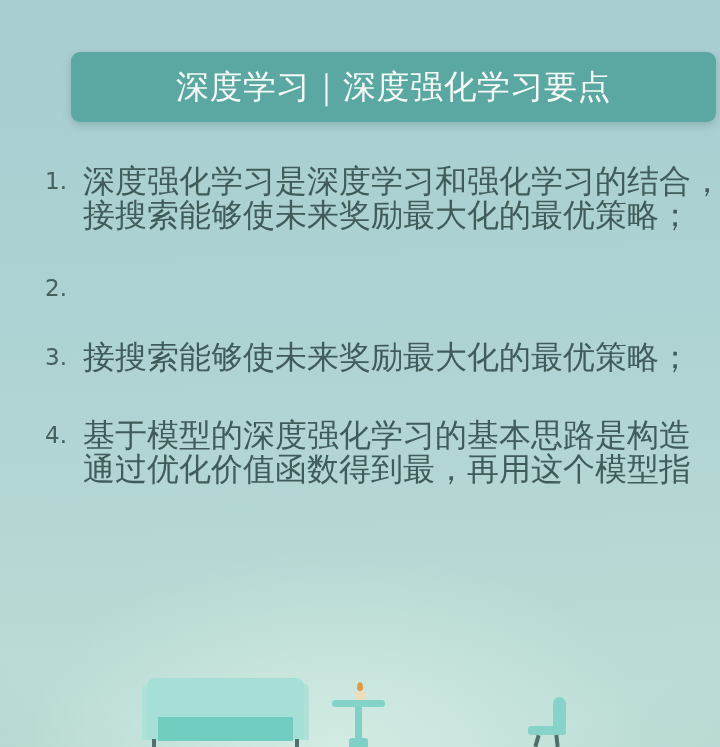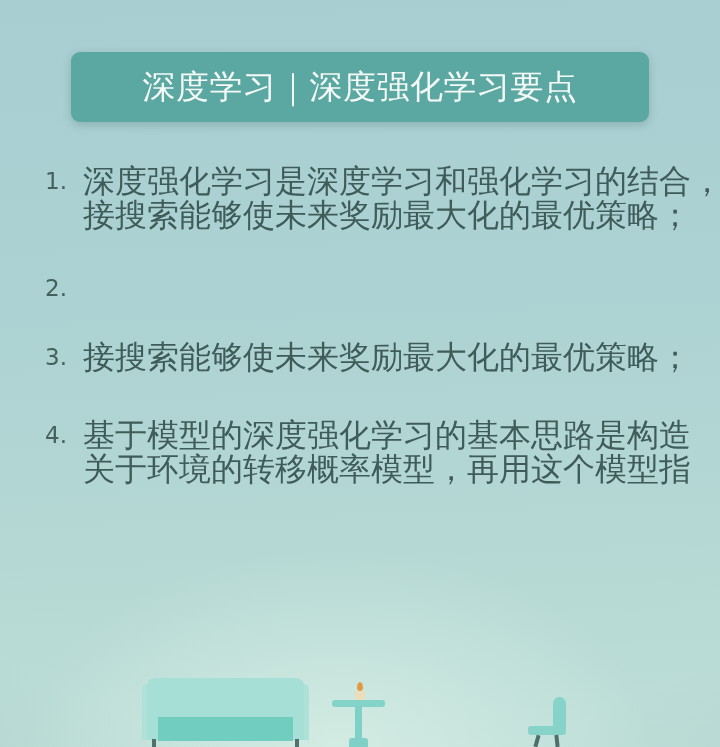--- a/index.html
+++ b/index.html
@@ -11,21 +11,21 @@
     background: linear-gradient(178deg, #a8ced2 0%, #add2d3 40%, #b5d8d4 72%, #bedfd8 100%);
   }
   .vignette {
     position: absolute; inset: 0; z-index: 0; pointer-events: none;
     background:
       radial-gradient(62% 38% at 47% 100%, rgba(228,246,236,0.55) 0%, rgba(228,246,236,0) 70%),
       radial-gradient(125% 95% at 50% 42%, rgba(0,0,0,0) 62%, rgba(62,95,100,0.12) 100%);
   }
   .banner {
     position: absolute; z-index: 2;
-    left: 71px; top: 52px; width: 578px; height: 70px;
+    left: 71px; top: 52px; width: 645px; height: 70px;
     background: #5ba7a1;
     border-radius: 9px;
     box-shadow: 0 3px 9px rgba(62,98,98,0.28);
     display: flex; align-items: center; justify-content: center;
   }
   .banner-title {
     color: #f3f9f7;
     font-size: 33px;
     font-weight: 500;
     letter-spacing: 0.5px;
@@ -88,21 +88,21 @@
   <li class="point">
     <span class="num">3.</span>
     <span class="ptext">
       <span class="pline">接搜索能够使未来奖励最大化的最优策略；</span>
     </span>
   </li>
   <li class="point">
     <span class="num">4.</span>
     <span class="ptext">
       <span class="pline">基于模型的深度强化学习的基本思路是构造</span>
-      <span class="pline">关于环境的转移概率模型，再用这个模型指</span>
+      <span class="pline">通过优化价值函数得到最，再用这个模型指</span>
     </span>
   </li>
 </ol>
 
 <div class="scene">
   <div class="sofa-arm-l"></div>
   <div class="sofa-arm-r"></div>
   <div class="sofa-back"></div>
   <div class="sofa-seat"></div>
   <div class="sofa-leg-l"></div>

